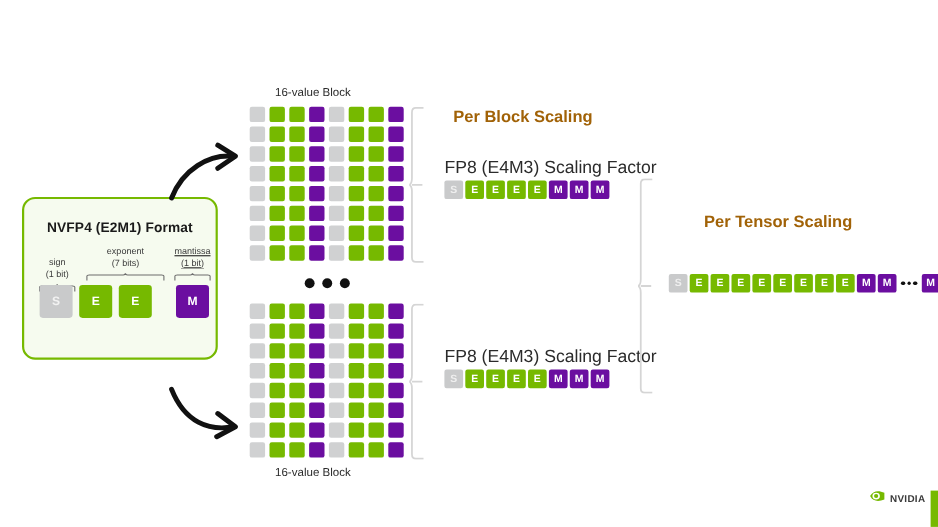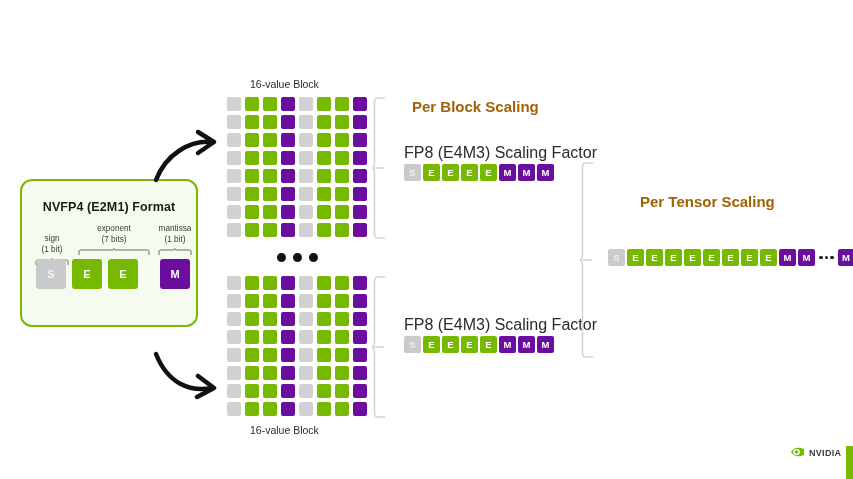--- a/index.html
+++ b/index.html
@@ -223,21 +223,21 @@
     <div class="fld-group" style="left:54px; top:43px; width:76px;">
       <div class="fld-name">exponent</div>
       <div class="fld-bits">(7 bits)</div>
       <div class="brace-sm">
         <svg width="76" height="9" viewBox="0 0 76 9">
           <path d="M3 8 L3 4 Q3 3 5 3 L36 3 Q38 3 38 1.5 Q38 3 40 3 L71 3 Q73 3 73 4 L73 8" fill="none" stroke="#6d6d6d" stroke-width="1"></path>
         </svg>
       </div>
     </div>
 
-    <div class="fld-group" style="left:132px; top:43px; width:42px;">
+    <div class="fld-group" style="left:132px; top:43px; width:42px;text-decoration:underline;">
       <div class="fld-name">mantissa</div>
       <div class="fld-bits">(1 bit)</div>
       <div class="brace-sm">
         <svg width="42" height="9" viewBox="0 0 42 9">
           <path d="M5 8 L5 4 Q5 3 7 3 L19 3 Q21 3 21 1.5 Q21 3 23 3 L35 3 Q37 3 37 4 L37 8" fill="none" stroke="#6d6d6d" stroke-width="1"></path>
         </svg>
       </div>
     </div>
 
     <div class="bitrow" style="left:14px; top:78px;">

